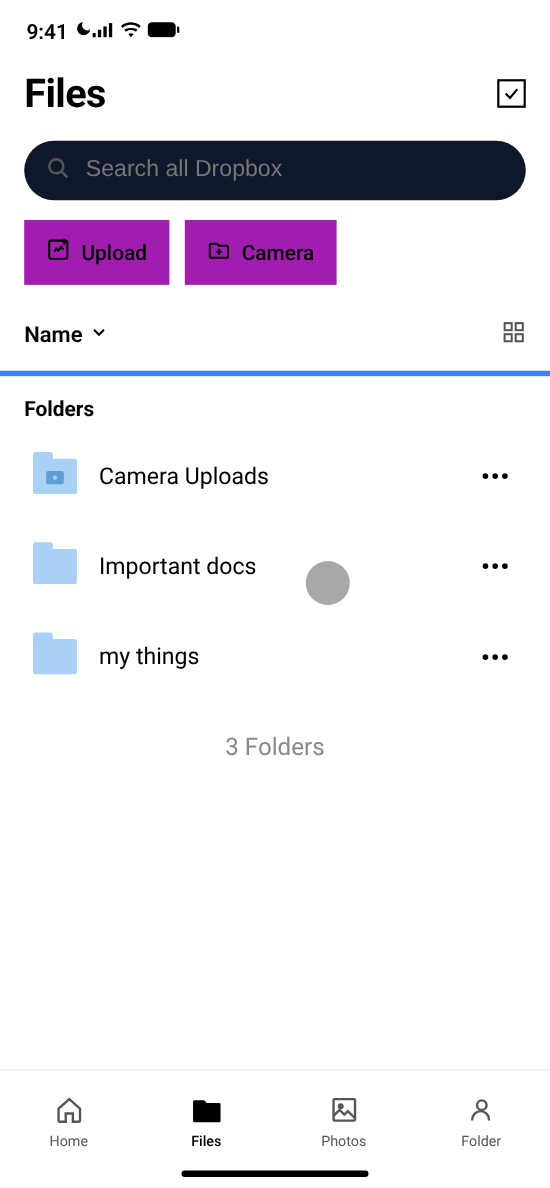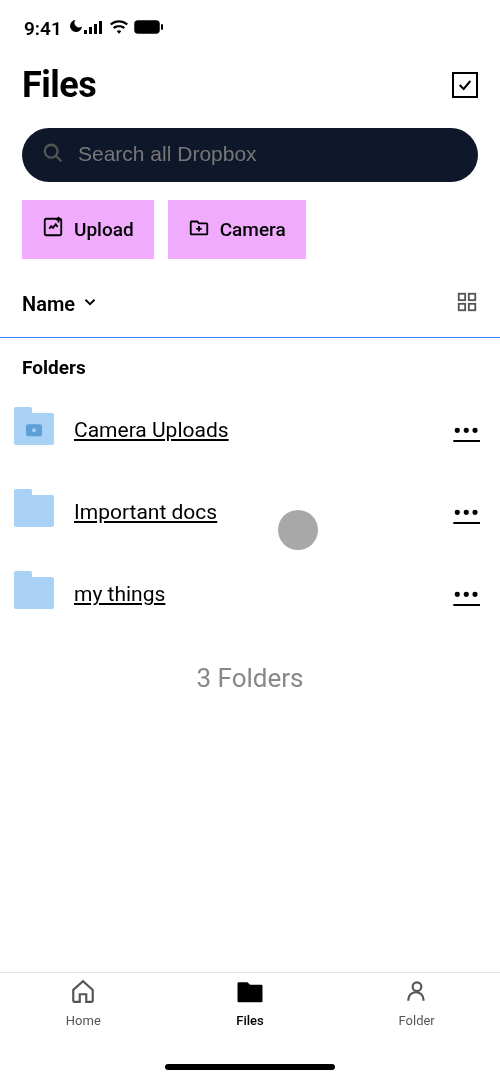--- a/index.html
+++ b/index.html
@@ -67,51 +67,51 @@
       flex: 1;
       outline: none;
     }
     .search-input::placeholder { color: #777; }
     .action-row {
       display: flex;
       gap: 14px;
       padding: 18px 22px;
     }
     .action-btn {
-      background: #f0abfc;
+      background: #a21caf;
       border: none;
       padding: 16px 20px;
       display: flex;
       align-items: center;
       gap: 10px;
       font-size: 19px;
       font-weight: 500;
       cursor: pointer;
       font-family: inherit;
     }
     .sort-row {
       display: flex;
       justify-content: space-between;
       align-items: center;
       padding: 14px 22px 20px;
-      border-bottom: 1px solid #3b82f6;
+      border-bottom: 5px solid #3b82f6;
     }
     .sort-label {
       display: flex;
       align-items: center;
       gap: 6px;
       font-size: 20px;
       font-weight: 600;
     }
     .section-title {
       padding: 18px 22px 10px;
       font-size: 19px;
       font-weight: 700;
     }
-    .folder-list { padding: 0 6px; text-decoration: underline; }
+    .folder-list { padding: 0 22px; }
     .folder-item {
       display: flex;
       align-items: center;
       padding: 24px 8px;
       gap: 20px;
     }
     .folder-icon-wrap {
       width: 40px;
       height: 34px;
       position: relative;
@@ -160,21 +160,21 @@
       font-weight: 400;
     }
     .more-dots {
       font-size: 22px;
       letter-spacing: 1px;
       padding: 0 6px;
       font-weight: 700;
     }
     .folder-count {
       text-align: center;
-      font-size: 26px;
+      font-size: 22px;
       color: #888;
       padding: 28px 0;
     }
     .touch-indicator {
       position: absolute;
       top: 510px;
       left: 278px;
       width: 40px;
       height: 40px;
       background: #999;
@@ -184,21 +184,21 @@
     .tab-bar {
       position: absolute;
       bottom: 0;
       left: 0;
       right: 0;
       height: 108px;
       border-top: 1px solid #e5e5e5;
       display: flex;
       justify-content: space-around;
       align-items: flex-start;
-      padding-top: 4px;
+      padding-top: 22px;
       background: #fff;
     }
     .tab-item {
       display: flex;
       flex-direction: column;
       align-items: center;
       gap: 8px;
       width: 20%;
     }
     .tab-icon { height: 28px; display: flex; align-items: center; justify-content: center; }
@@ -360,20 +360,30 @@
     <div class="tab-icon">
       <svg width="30" height="26" viewBox="0 0 24 20" fill="#000">
           <path d="M2 4v14a1 1 0 001 1h18a1 1 0 001-1V6a1 1 0 00-1-1h-9l-2-2H3a1 1 0 00-1 1z"></path>
         </svg>
     </div>
     <span class="tab-label">Files</span>
   </div>
   <div class="tab-item">
     <div class="tab-icon">
       <svg width="26" height="26" viewBox="0 0 24 24" fill="none" stroke="#555" stroke-width="2">
+          <rect x="3" y="3" width="18" height="18" rx="1"></rect>
+          <circle cx="9" cy="9" r="1.5" fill="#555"></circle>
+          <path d="M3 17l5-5 4 4 3-3 6 6"></path>
+        </svg>
+    </div>
+    <span class="tab-label">Photos</span>
+  </div>
+  <div class="tab-item">
+    <div class="tab-icon">
+      <svg width="26" height="26" viewBox="0 0 24 24" fill="none" stroke="#555" stroke-width="2">
           <circle cx="12" cy="8" r="4"></circle>
           <path d="M4 21v-1a7 7 0 0114 0v1"></path>
         </svg>
     </div>
     <span class="tab-label">Folder</span>
   </div>
   <div class="home-indicator"></div>
 </div>
 
 </body></html>

